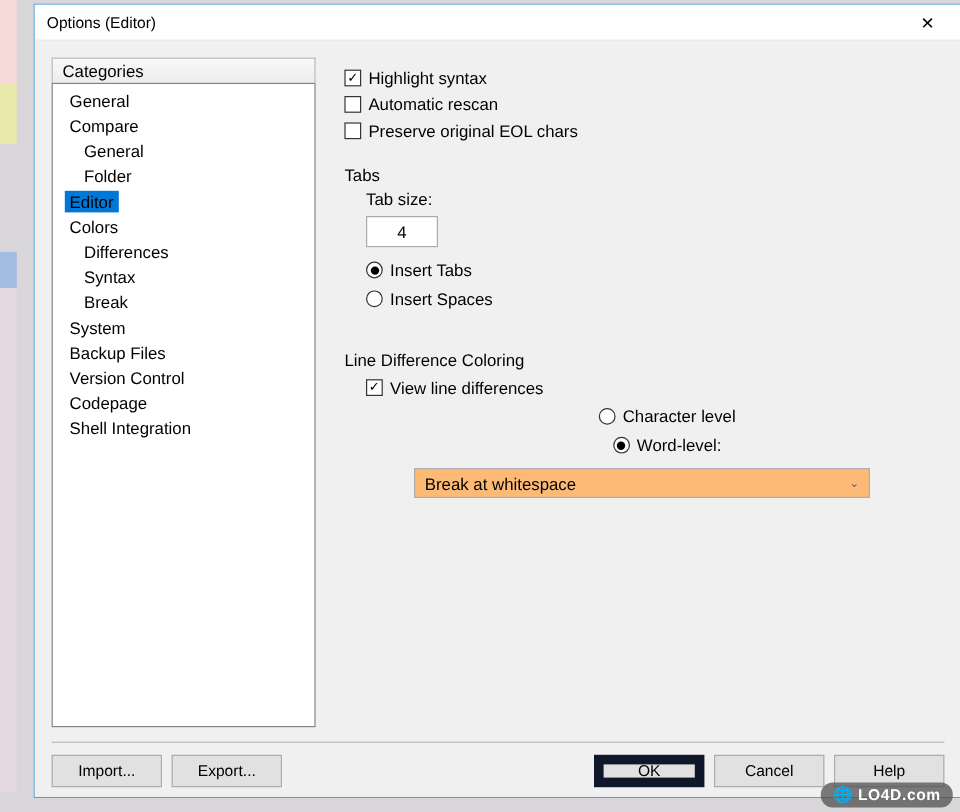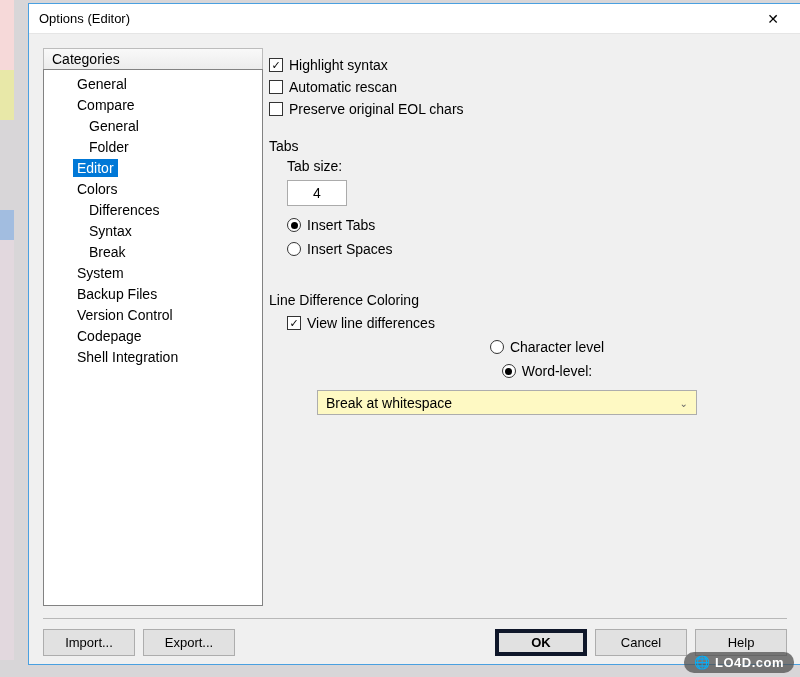--- a/index.html
+++ b/index.html
@@ -41,21 +41,21 @@
   .client {
     flex: 1;
     background: #f0f0f0;
     padding: 14px 14px 8px 14px;
     display: flex;
     flex-direction: column;
   }
   .top-area {
     flex: 1;
     display: flex;
-    gap: 6px;
+    gap: 24px;
   }
   .sidebar {
     width: 220px;
     display: flex;
     flex-direction: column;
   }
   .cat-label {
     font-size: 14px;
     padding: 2px 8px;
     background: linear-gradient(#f9f9f9,#ececec);
@@ -69,27 +69,26 @@
     padding: 4px 0;
     overflow: auto;
   }
   .tree-item {
     height: 21px;
     line-height: 21px;
     padding: 0 10px;
     white-space: nowrap;
     cursor: default;
     font-size: 14px;
-    margin-left: 19px;
   }
   .tree-item.level1 { padding-left: 22px; }
   .tree-item span { padding: 1px 4px; }
   .tree-item.selected span {
     background: #0078d7;
-    color: #ffffff;
+    color: #000000;
   }
   .right-pane {
     flex: 1;
     padding-top: 6px;
   }
   .check-row {
     display: flex;
     align-items: center;
     height: 22px;
     gap: 6px;
@@ -139,25 +138,25 @@
   }
   .radio.on::after {
     content: "";
     width: 7px; height: 7px;
     background: #000;
     border-radius: 50%;
   }
   .indent { margin-left: 20px; justify-content: center; }
   .combo {
     margin-top: 8px;
-    margin-left: 30px;
+    margin-left: 40px;
     width: 380px;
     height: 25px;
     border: 1px solid #adadad;
-    background: #fef9c3;
+    background: #fdba74;
     display: flex; align-items: center;
     padding: 0 8px;
     font-size: 14px;
     position: relative;
   }
   .combo .caret {
     position: absolute; right: 8px; top: 50%;
     transform: translateY(-50%);
     font-size: 10px; color: #666;
   }
@@ -175,21 +174,21 @@
     height: 27px;
     min-width: 92px;
     border: 1px solid #adadad;
     background: #e1e1e1;
     display: inline-flex;
     align-items: center;
     justify-content: center;
     font-size: 13px;
     cursor: default;
   }
-  .btn.default { border: 4px solid #0f172a; font-weight: bold; }
+  .btn.default { border: 8px solid #0f172a; }
   .spacer { flex: 1; }
   .watermark {
     position: absolute;
     right: 6px;
     bottom: 4px;
     background: rgba(80,80,80,0.75);
     color: #fff;
     font-size: 13px;
     font-weight: 600;
     padding: 3px 10px;

